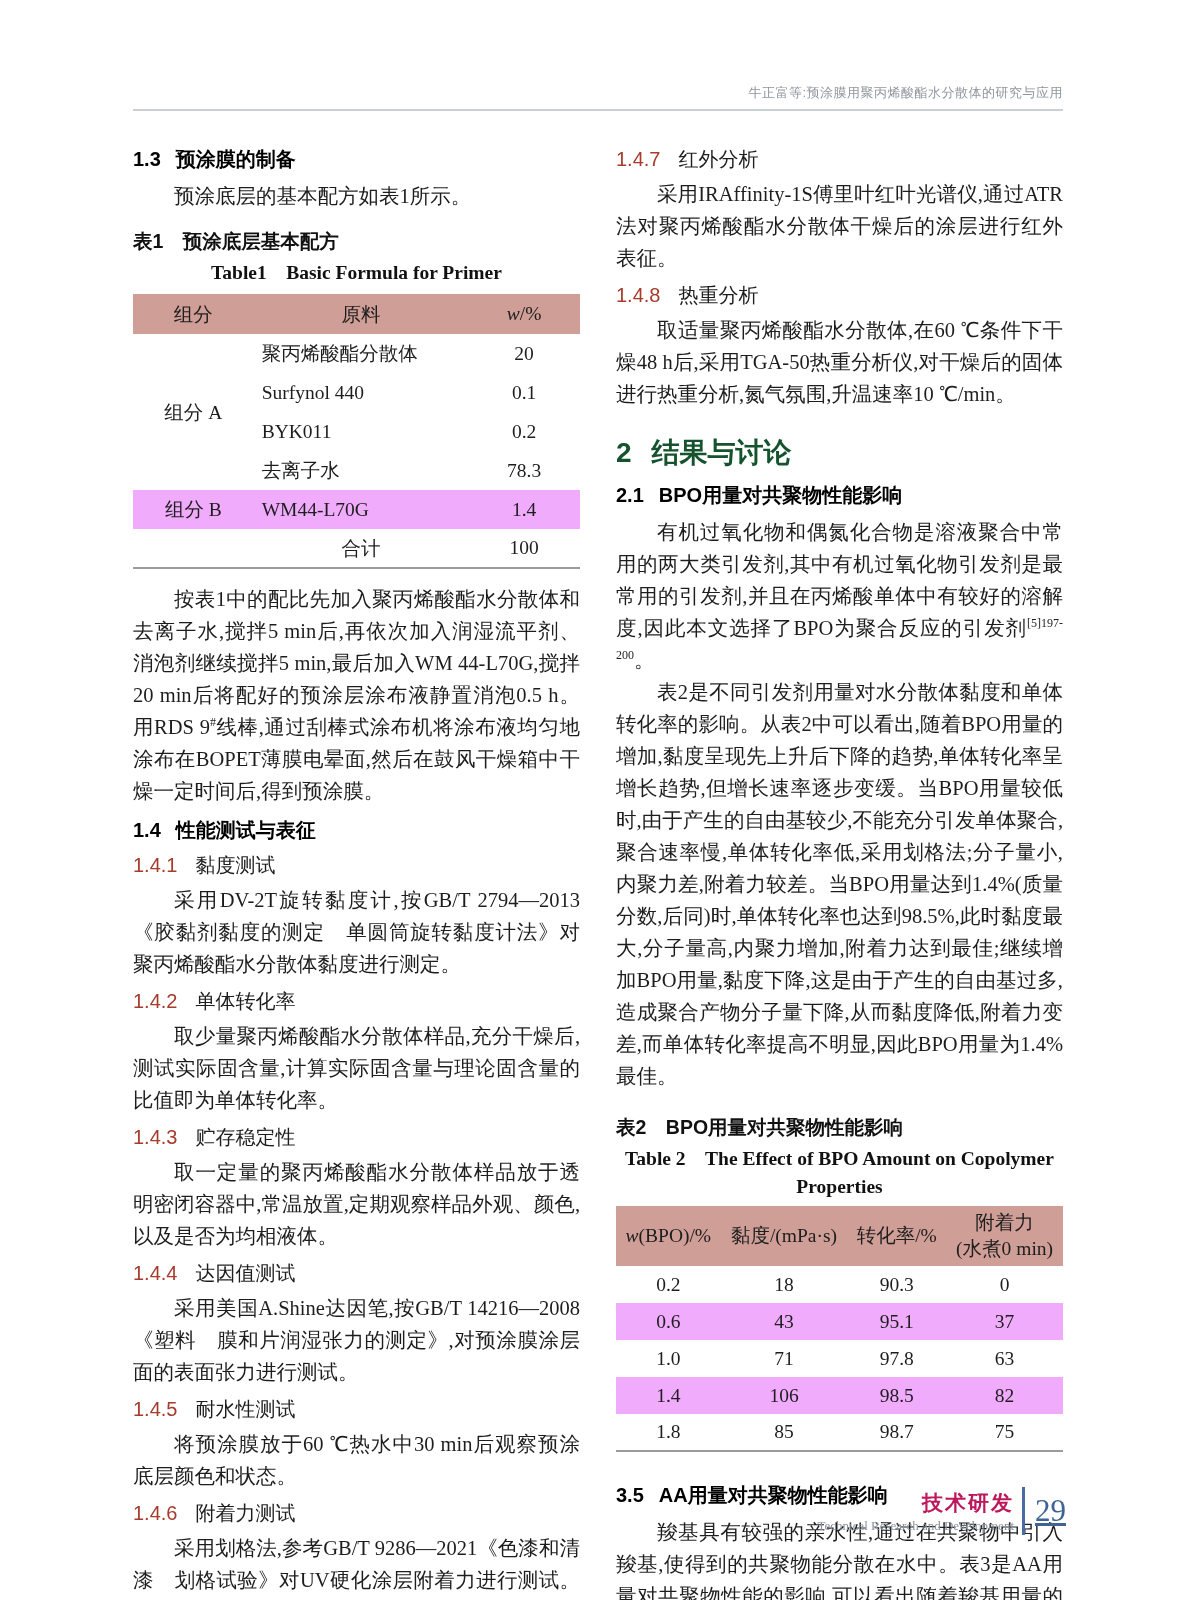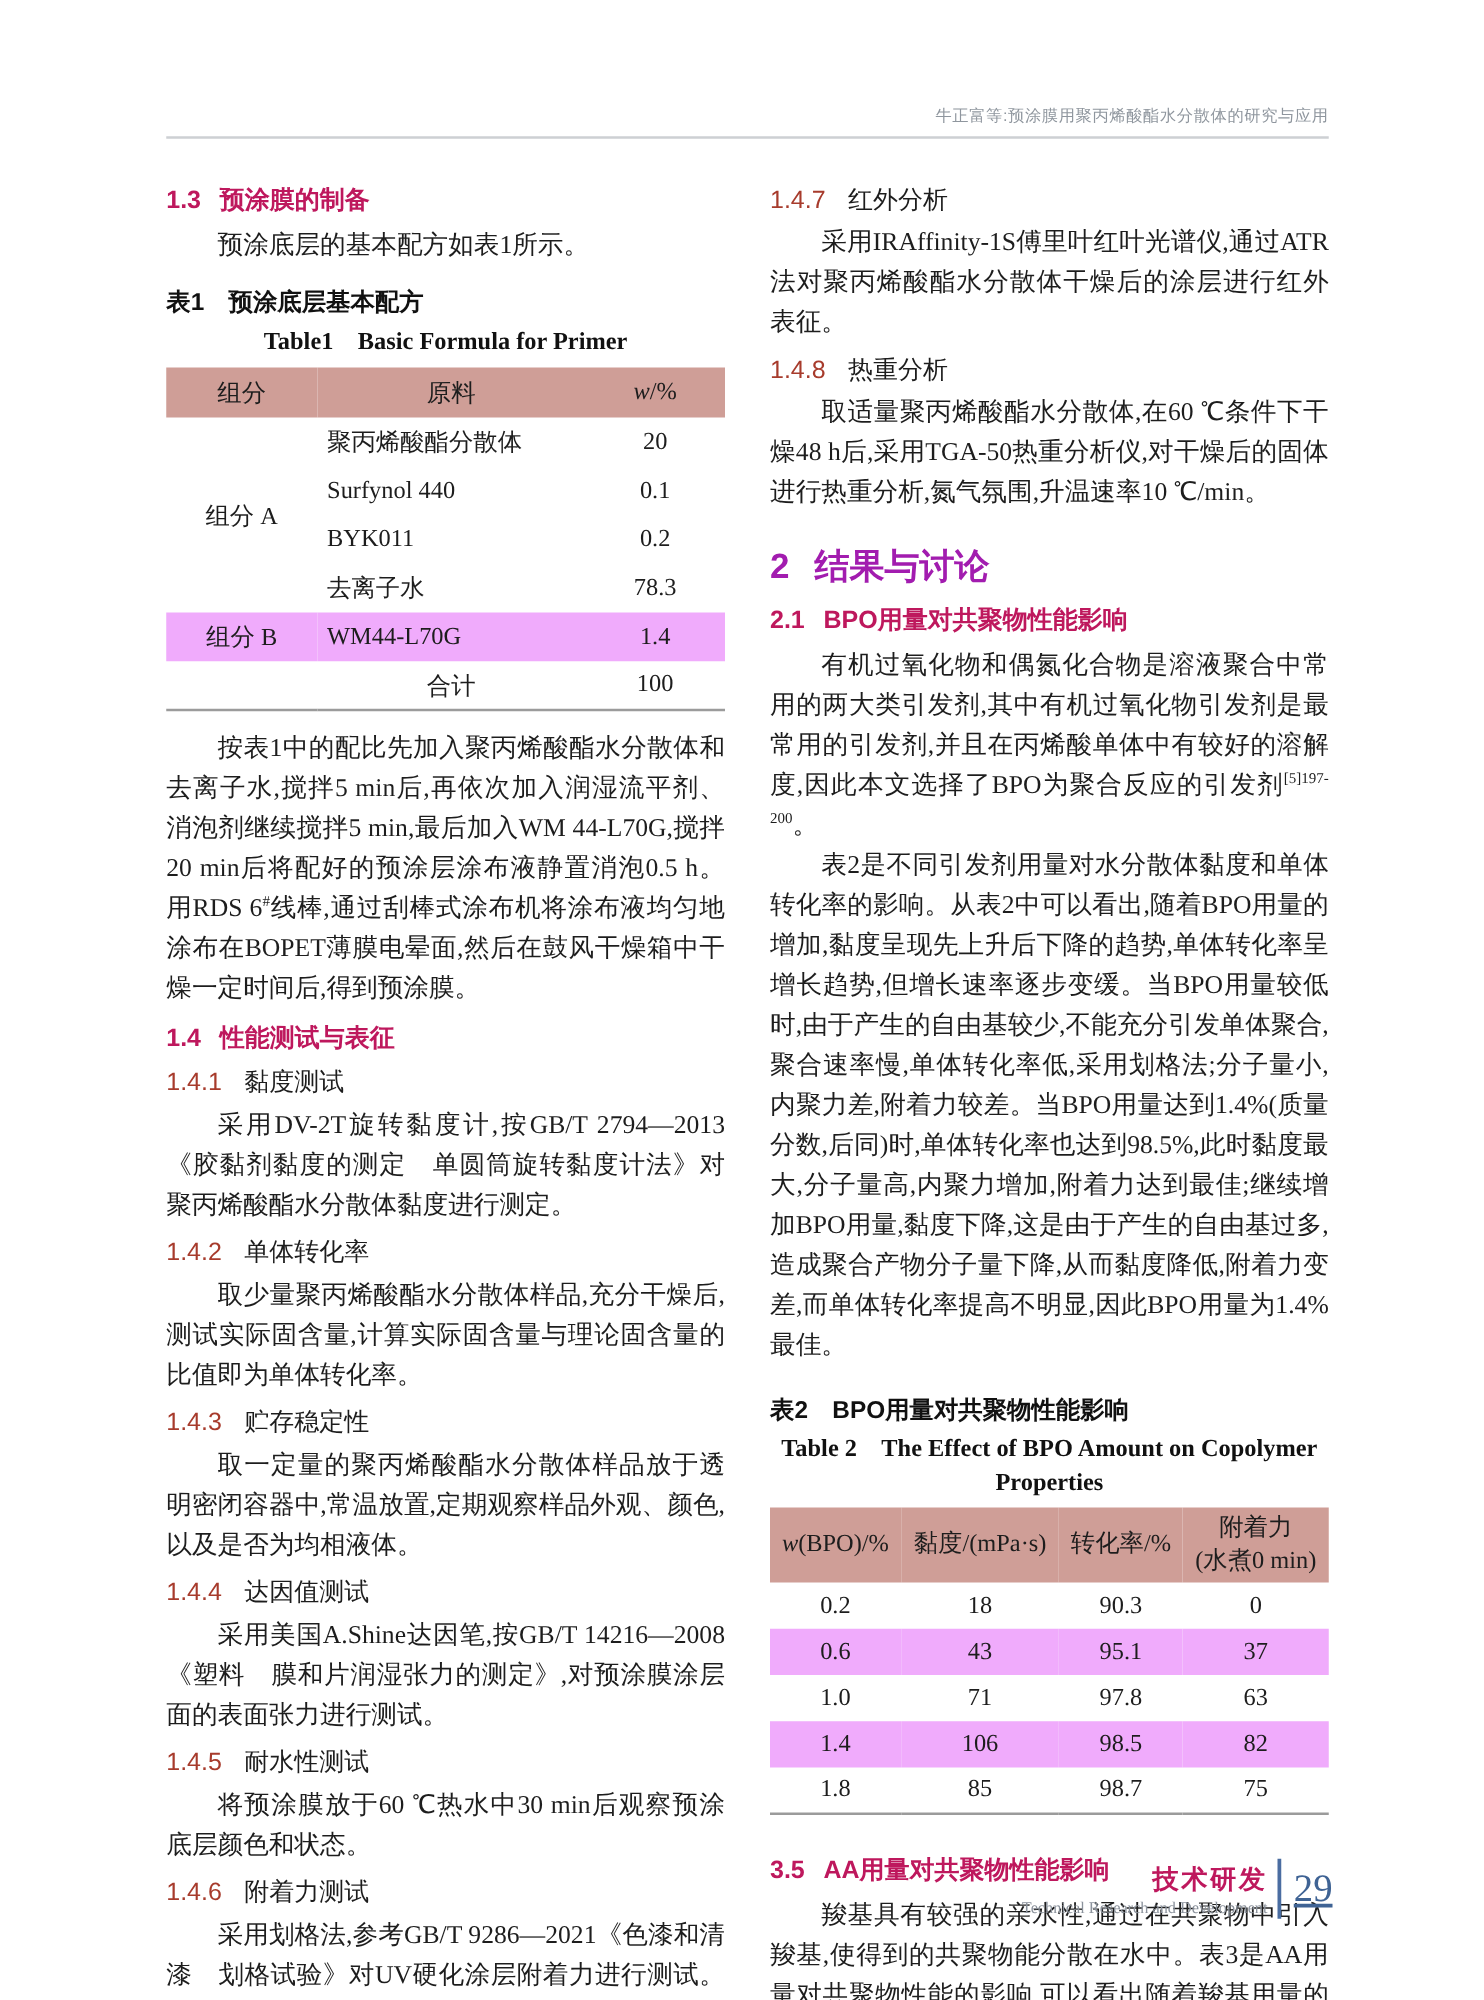--- a/index.html
+++ b/index.html
@@ -14,26 +14,26 @@
     text-align:right; font-size:13px; color:#8f969e;
     font-family:"Liberation Sans", sans-serif; letter-spacing:0.5px;
   }
   .head-rule { border:none; border-top:2px solid #cdd0d3; margin-top:7px; }
 
   .columns { display:flex; gap:36px; margin-top:25px; }
   .col { width:447px; }
 
   .h-sec2 {
     font-family:"Liberation Sans", sans-serif; font-weight:bold;
-    color:#be185d; font-size:20px; margin:10px 0 7px;
+    color:#000000; font-size:20px; margin:10px 0 7px;
   }
   .h-sec2 .num { margin-right:15px; }
   .h-big {
     font-family:"Liberation Sans", sans-serif; font-weight:bold;
-    color:#a21caf; font-size:28px; margin:24px 0 10px;
+    color:#14532d; font-size:28px; margin:24px 0 10px;
   }
   .h-big .num { margin-right:20px; }
   .h-sec3 {
     font-family:"Liberation Sans", sans-serif; font-weight:normal;
     color:#1d1d1d; font-size:20px; margin:8px 0 5px;
   }
   .h-sec3 .num { color:#a73b2c; margin-right:18px; }
 
   .body { font-size:20.5px; line-height:32px; text-align:justify; color:#1d1d1d; }
   .indent { text-indent:2em; }
@@ -132,21 +132,21 @@
             <td class="t-center">1.4</td>
           </tr>
           <tr>
             <td></td>
             <td class="t-center">合计</td>
             <td class="t-center">100</td>
           </tr>
         </tbody>
           </table>
 
-        <p class="body indent" style="margin-top:14px;"><span>按表1中的配比先加入聚丙烯酸酯水分散体和去离子水,搅拌5 min后,再依次加入润湿流平剂、消泡剂继续搅拌5 min,最后加入WM 44-L70G,搅拌20 min后将配好的预涂层涂布液静置消泡0.5 h。用RDS 6</span><sup>#</sup><span>线棒,通过刮棒式涂布机将涂布液均匀地涂布在BOPET薄膜电晕面,然后在鼓风干燥箱中干燥一定时间后,得到预涂膜。</span></p>
+        <p class="body indent" style="margin-top:14px;"><span>按表1中的配比先加入聚丙烯酸酯水分散体和去离子水,搅拌5 min后,再依次加入润湿流平剂、消泡剂继续搅拌5 min,最后加入WM 44-L70G,搅拌20 min后将配好的预涂层涂布液静置消泡0.5 h。用RDS 9</span><sup>#</sup><span>线棒,通过刮棒式涂布机将涂布液均匀地涂布在BOPET薄膜电晕面,然后在鼓风干燥箱中干燥一定时间后,得到预涂膜。</span></p>
 
         <div class="h-sec2">
           <span class="num">1.4</span><span>性能测试与表征</span>
         </div>
 
         <div class="h-sec3">
           <span class="num">1.4.1</span><span>黏度测试</span>
         </div>
         <p class="body indent">采用DV-2T旋转黏度计,按GB/T 2794—2013《胶黏剂黏度的测定　单圆筒旋转黏度计法》对聚丙烯酸酯水分散体黏度进行测定。</p>
 

